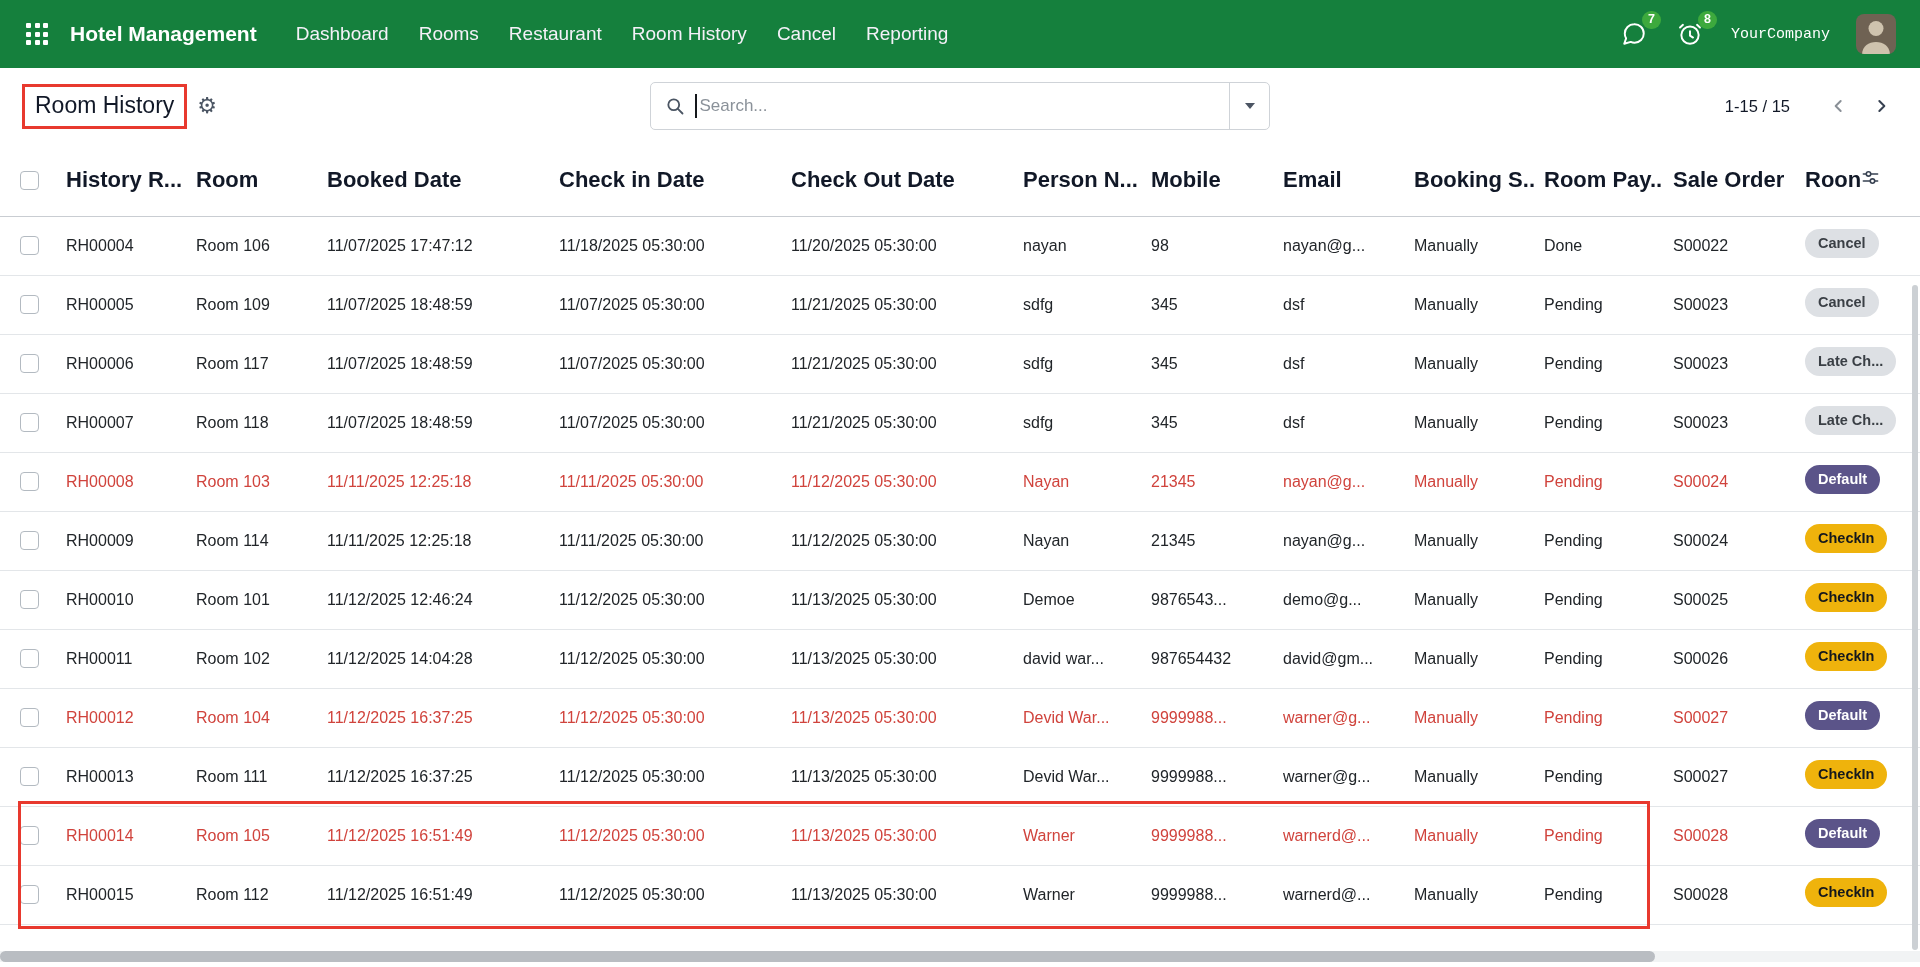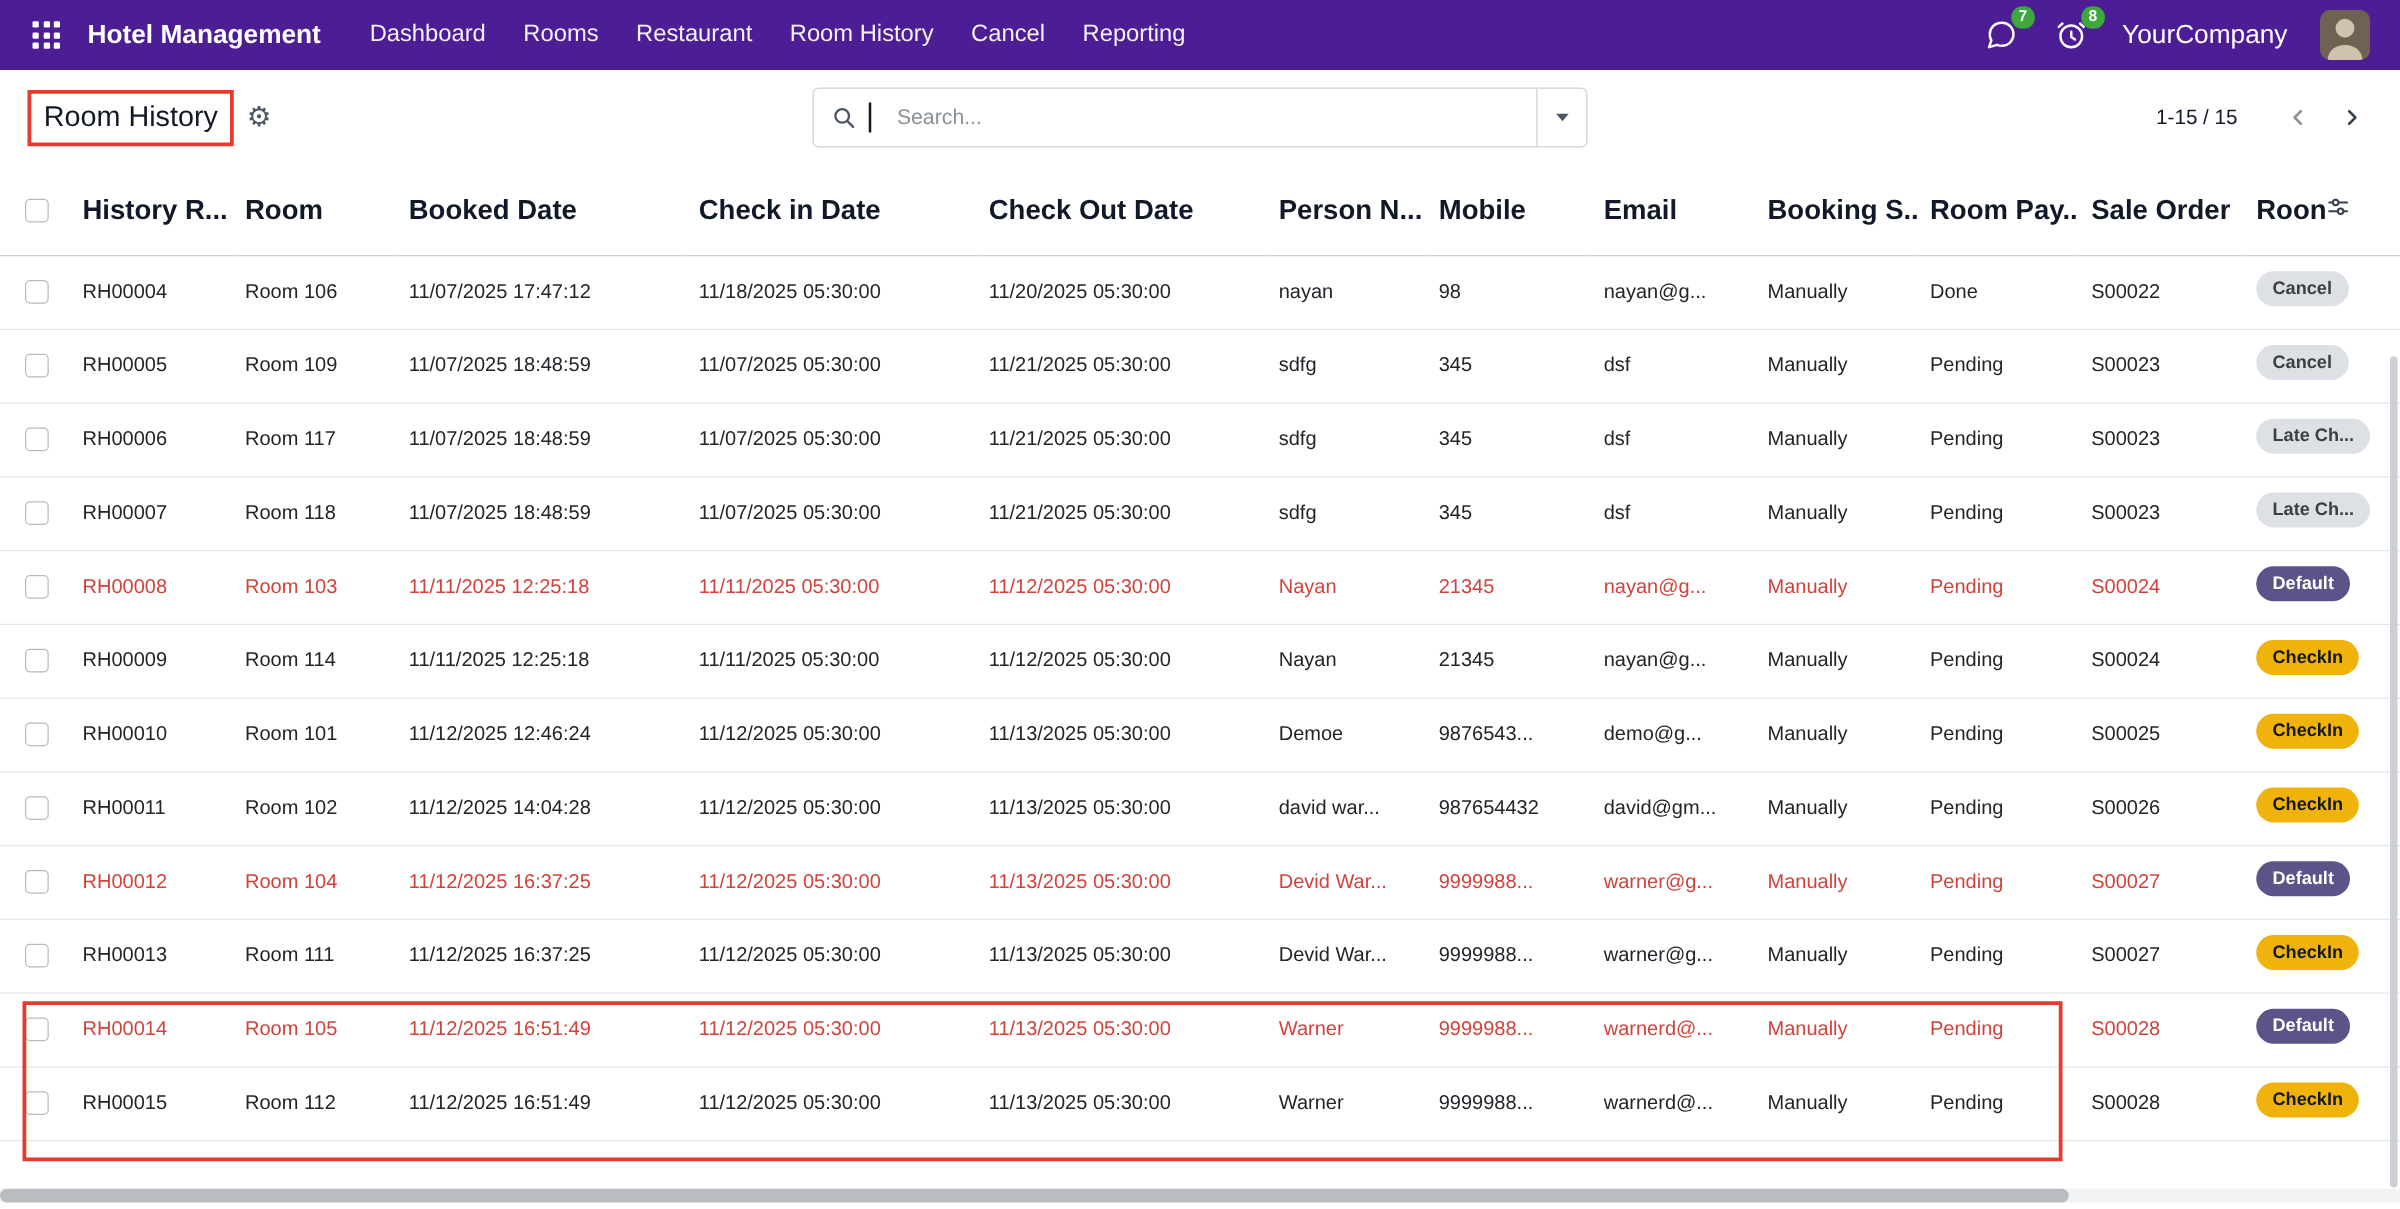--- a/index.html
+++ b/index.html
@@ -1,41 +1,41 @@
 <!DOCTYPE html>
 <html><head>
 <meta charset="utf-8">
 <style>
   * { margin:0; padding:0; box-sizing:border-box; }
   html, body { width:1920px; height:967px; }
   body { font-family:"Liberation Sans", sans-serif; background:#fff; overflow:hidden; position:relative; }
 
   
-  .navbar { height:56px; background:#4c1d95; display:flex; align-items:center; padding:0 16px; color:#fff; }
+  .navbar { height:68px; background:#15803d; display:flex; align-items:center; padding:0 16px; color:#fff; }
   .apps-btn { width:42px; height:42px; display:flex; align-items:center; justify-content:center; cursor:pointer; border-radius:4px; flex:none; }
   .grid-icon { display:grid; grid-template-columns:repeat(3,5px); gap:3.5px; }
   .grid-icon i { width:5px; height:5px; background:#fff; border-radius:1px; display:block; }
   .app-title { font-size:21px; font-weight:700; margin:0 10px 0 12px; white-space:nowrap; }
   .nav-menu { display:flex; height:68px; margin-left:14px; }
   .nav-item { padding:0 15px; line-height:68px; font-size:19px; cursor:pointer; white-space:nowrap; color:#f4f1f8; }
   .nav-right { margin-left:auto; display:flex; align-items:center; gap:26px; padding-right:8px; }
   .icon-btn { position:relative; display:flex; align-items:center; justify-content:center; width:30px; height:30px; cursor:pointer; }
   .count-badge { position:absolute; top:-8px; right:-12px; background:#3DA93D; color:#fff; border-radius:10px; font-size:12.5px; font-weight:700; padding:2px 6px; line-height:1.1; }
-  .company-name { font-size:21px; cursor:pointer; white-space:nowrap; }
+  .company-name { font-size:15px; cursor:pointer; white-space:nowrap;font-family:Liberation Mono, monospace; }
   .avatar { width:40px; height:40px; border-radius:8px; overflow:hidden; cursor:pointer; flex:none; }
 
   
   .control-panel { height:76px; display:flex; align-items:center; padding:0 22px; position:relative; background:#fff; }
   .title-annotation { border:3px solid #E8392E; padding:5px 10px 7px; display:flex; align-items:center; }
   .page-title { font-size:23px; color:#111827; font-weight:500; white-space:nowrap; }
   .gear-btn { margin-left:10px; font-size:22px; color:#4b5563; cursor:pointer; line-height:1; }
   .search-bar { position:absolute; left:50%; top:50%; transform:translate(-50%,-50%); width:620px; height:48px; border:1px solid #cfd3d8; border-radius:5px; background:#fff; display:flex; align-items:center; }
   .search-icon { display:flex; padding:0 10px 0 14px; }
   .search-caret { width:1.5px; height:24px; background:#15181c; flex:none; }
-  .search-input { flex:1; border:none; outline:none; font-size:17px; color:#15181c; font-family:inherit; padding-left:21px; background:transparent; min-width:0; }
+  .search-input { flex:1; border:none; outline:none; font-size:17px; color:#15181c; font-family:inherit; padding-left:3px; background:transparent; min-width:0; }
   .search-input::placeholder { color:#8a9199; }
   .search-toggle { width:40px; align-self:stretch; border-left:1px solid #cfd3d8; display:flex; align-items:center; justify-content:center; cursor:pointer; }
   .caret-down { width:0; height:0; border-left:5.5px solid transparent; border-right:5.5px solid transparent; border-top:6.5px solid #4b5563; }
   .pager { margin-left:auto; display:flex; align-items:center; gap:8px; }
   .pager-text { font-size:16.5px; color:#111827; margin-right:24px; white-space:nowrap; }
   .pager-btn { width:34px; height:34px; display:flex; align-items:center; justify-content:center; cursor:pointer; }
 
   
   table { border-collapse:collapse; table-layout:fixed; width:1920px; background:#fff; }
   th { height:72px; text-align:left; font-size:22px; font-weight:700; color:#111827; padding:0 10px; border-bottom:1px solid #c9cdd2; white-space:nowrap; overflow:hidden; cursor:pointer; }

